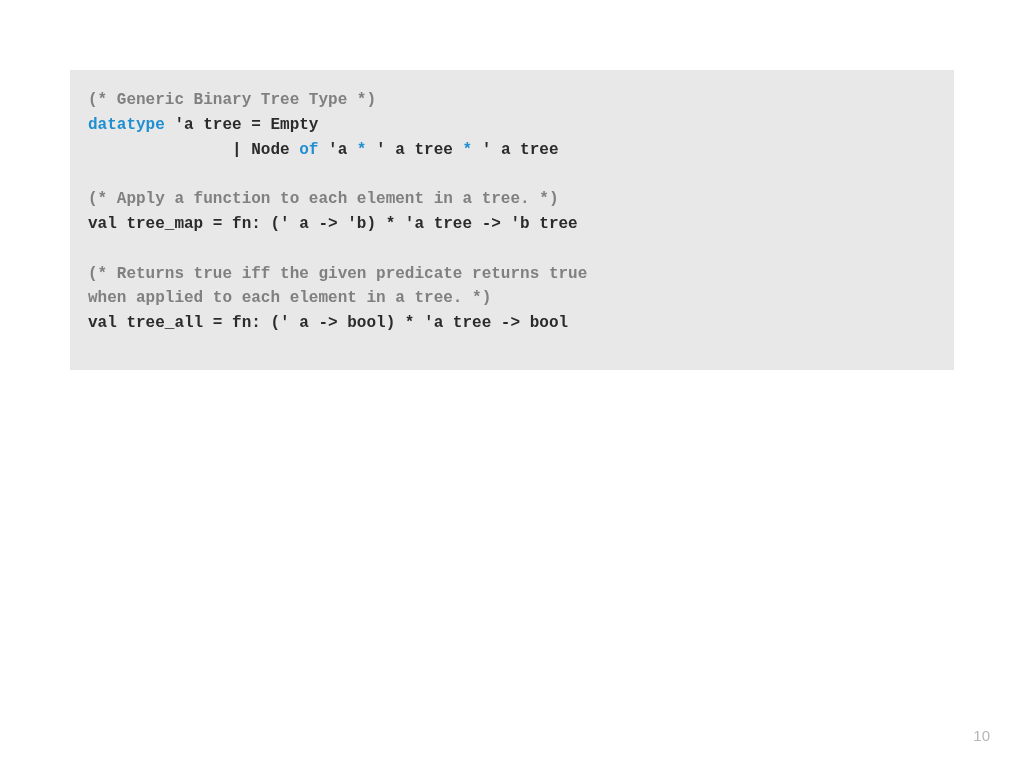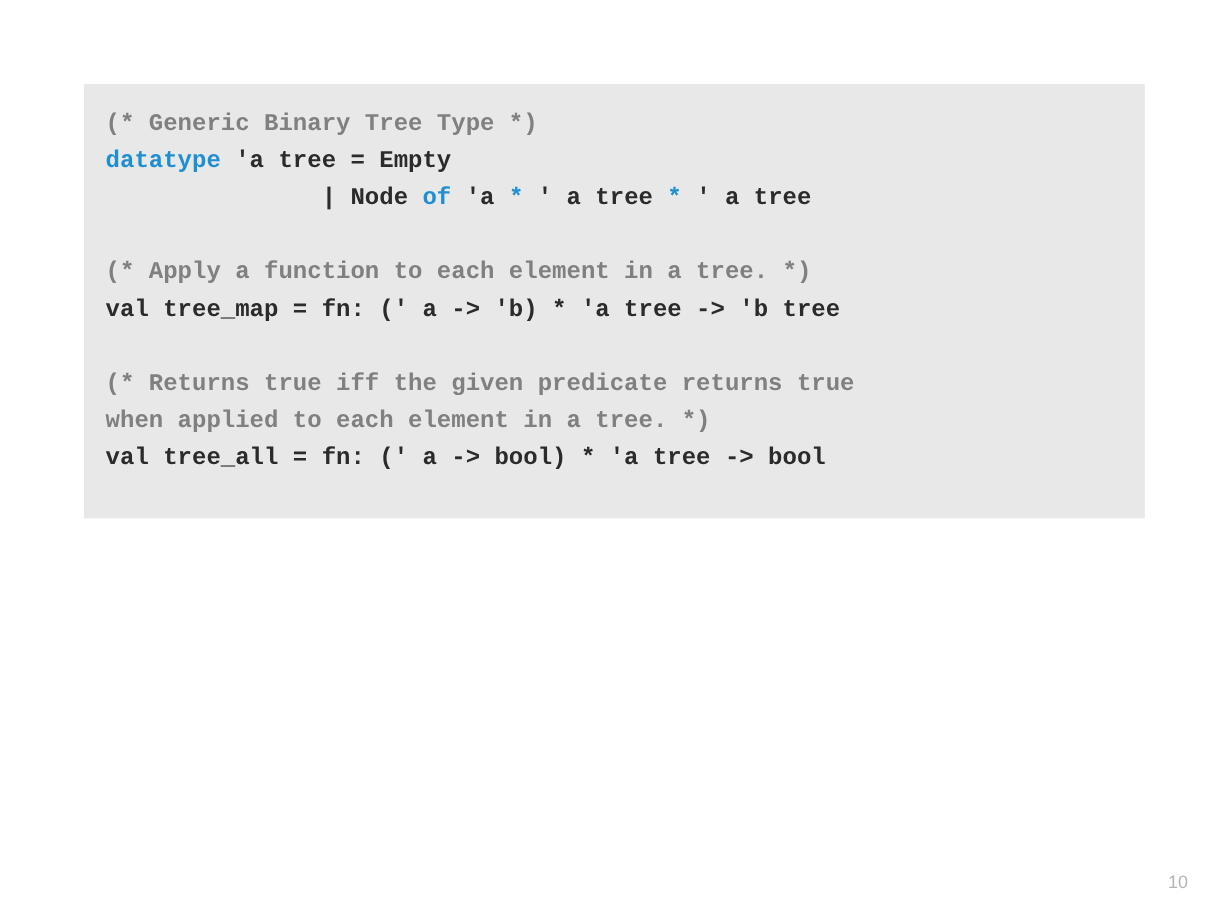--- a/index.html
+++ b/index.html
@@ -21,21 +21,21 @@
     font-size: 44px;
     font-weight: 400;
     color: #1a1a1a;
     letter-spacing: 0.5px;
     margin-bottom: 40px;
   }
   .code-block {
     background: #e8e8e8;
     padding: 18px 18px 34px 18px;
     font-family: "Courier New", Courier, monospace;
-    font-size: 20px;
+    font-size: 16px;
     line-height: 1.55;
     color: #2b2b2b;
     font-weight: bold;
     white-space: pre;
   }
   .comment { color: #808080; font-weight: bold; }
   .kw      { color: #1f8fd1; font-weight: bold; }
   .plain   { color: #2b2b2b; font-weight: bold; }
   .pagenum {
     position: absolute;

